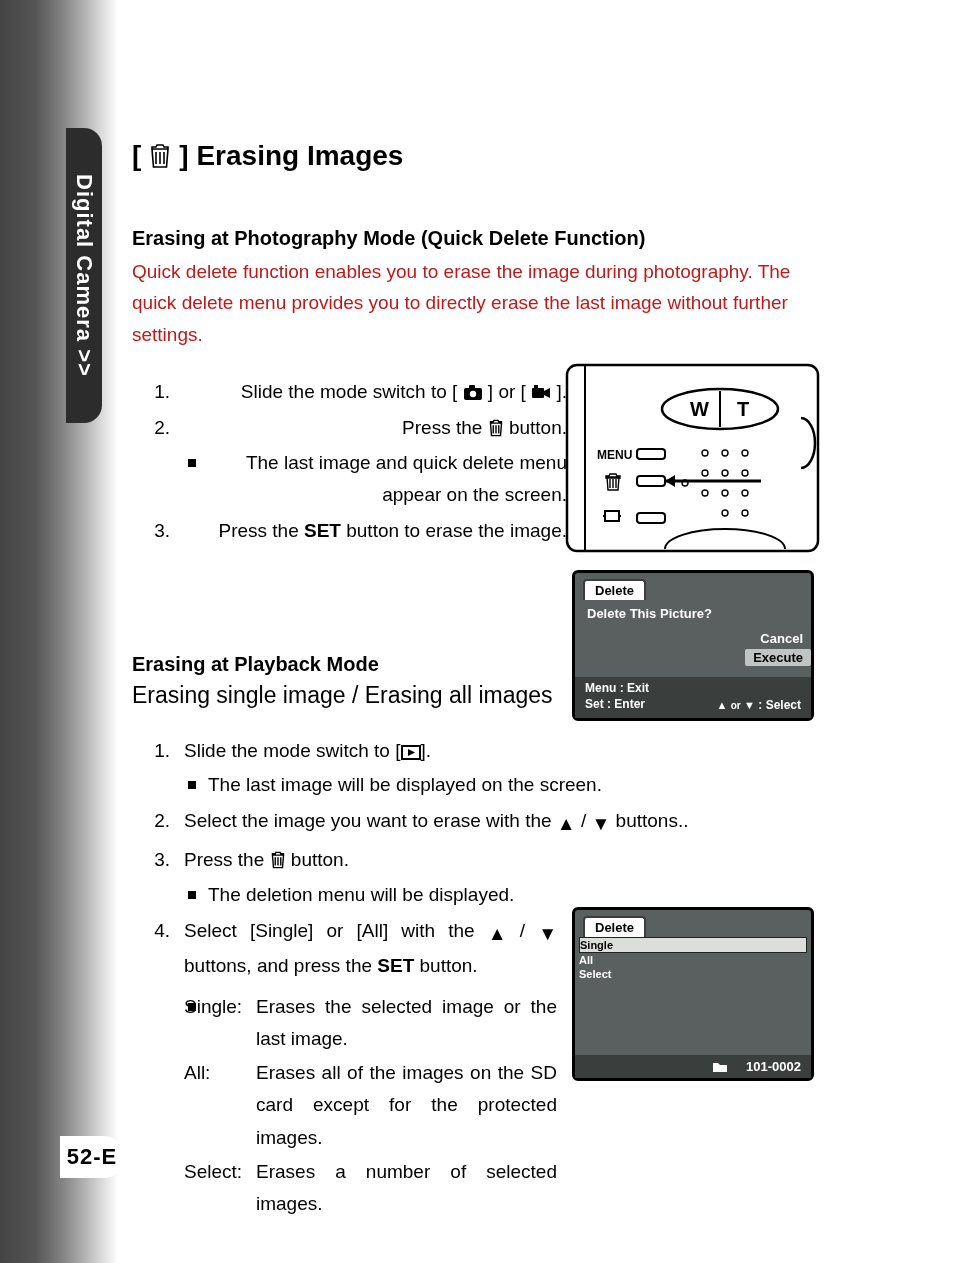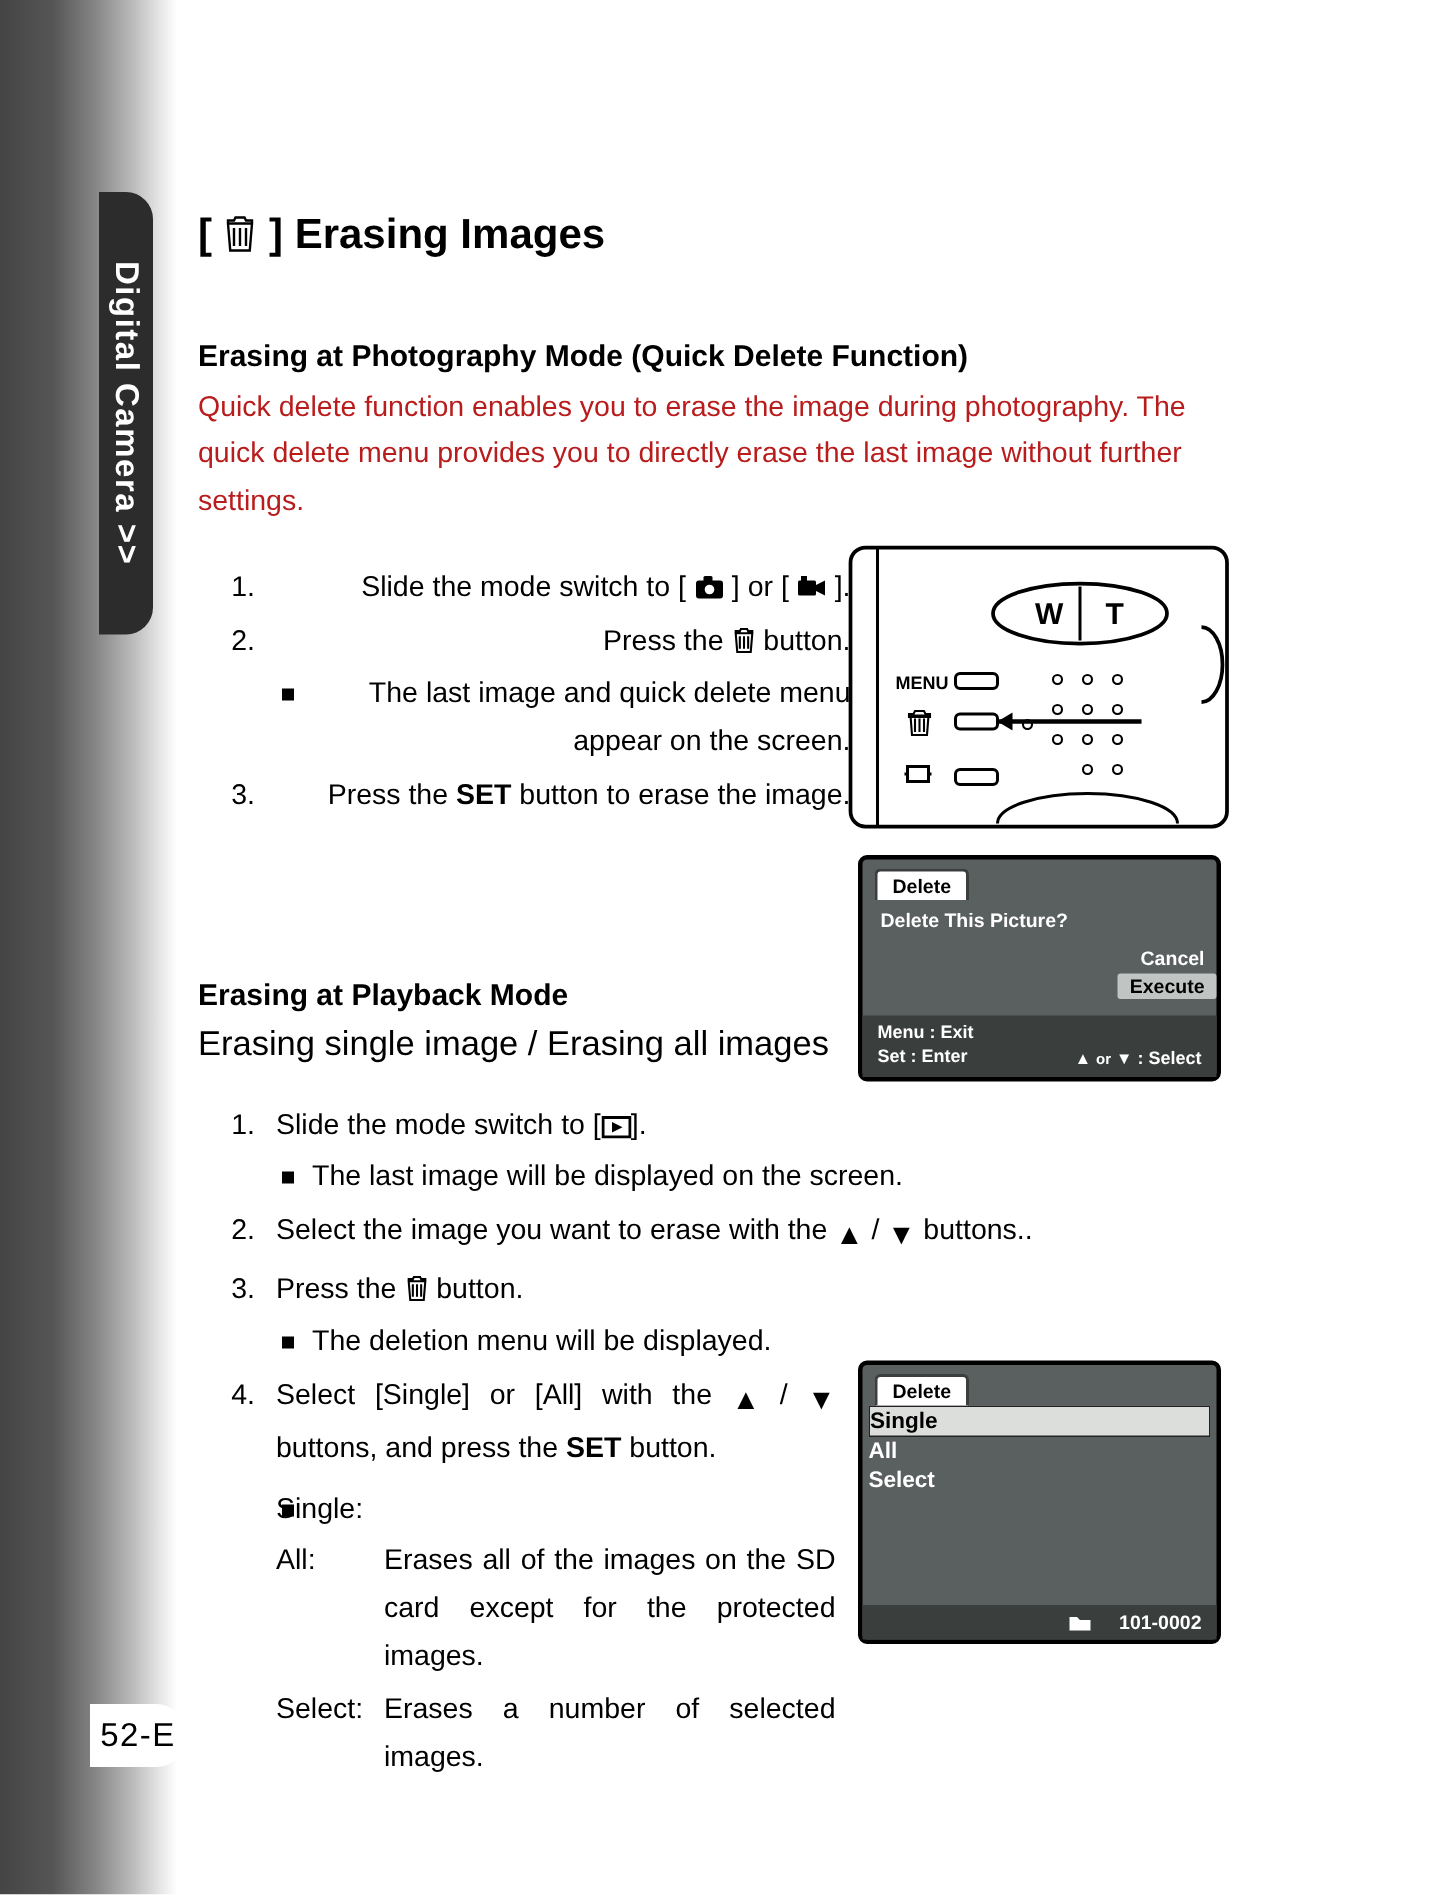--- a/index.html
+++ b/index.html
@@ -39,21 +39,21 @@
   }
   .page-num-box {
     position: absolute;
     left: 60px; top: 1136px;
     width: 64px; height: 42px;
     background: #fff;
     border-radius: 0 20px 20px 0;
     display: flex;
     align-items: center;
     justify-content: center;
-    font-weight: normal;
+    font-weight: bold;
     font-size: 22px;
     letter-spacing: 1px;
   }
   .content {
     position: absolute;
     left: 132px; top: 140px;
     width: 700px;
   }
   h1 {
     font-size: 28px;
@@ -195,21 +195,21 @@
     justify-content: space-between;
   }
   .lcd .footer .left { line-height: 1.3; }
   .lcd .footer .right { align-self: flex-end; }
 
   .lcd2 .list {
     margin: 0 4px 4px 4px;
   }
   .lcd2 .list .item {
     padding: 1px 0;
-    font-size: 15px;
+    font-size: 11px;
     color: #fff;
   }
   .lcd2 .list .item.sel {
     background: #dcdedc;
     color: #000;
     border: 1px solid #222;
   }
   .lcd2 .spacer { height: 70px; }
   .lcd2 .folder-bar {
     background: #3a3f3e;
@@ -328,20 +328,21 @@
         </ul>
       </li>
       <li class="justify" style="padding-right:275px;">
         <span>Select [Single] or [All] with the </span><span class="icon-inline">▲</span> / <span class="icon-inline">▼</span>
         <span> buttons, and press the </span><span class="bold">SET</span><span> button.</span>
         <ul class="sub">
           <li style="padding-left:0;">
             <div class="definitions" style="margin-left:0;">
               <div class="row">
                 <div class="term">Single:</div>
+                <div class="def">Erases the selected image or the last image.</div>
               </div>
               <div class="row">
                 <div class="term">All:</div>
                 <div class="def">Erases all of the images on the SD card except for the protected images.</div>
               </div>
               <div class="row">
                 <div class="term">Select:</div>
                 <div class="def">Erases a number of selected images.</div>
               </div>
             </div>

